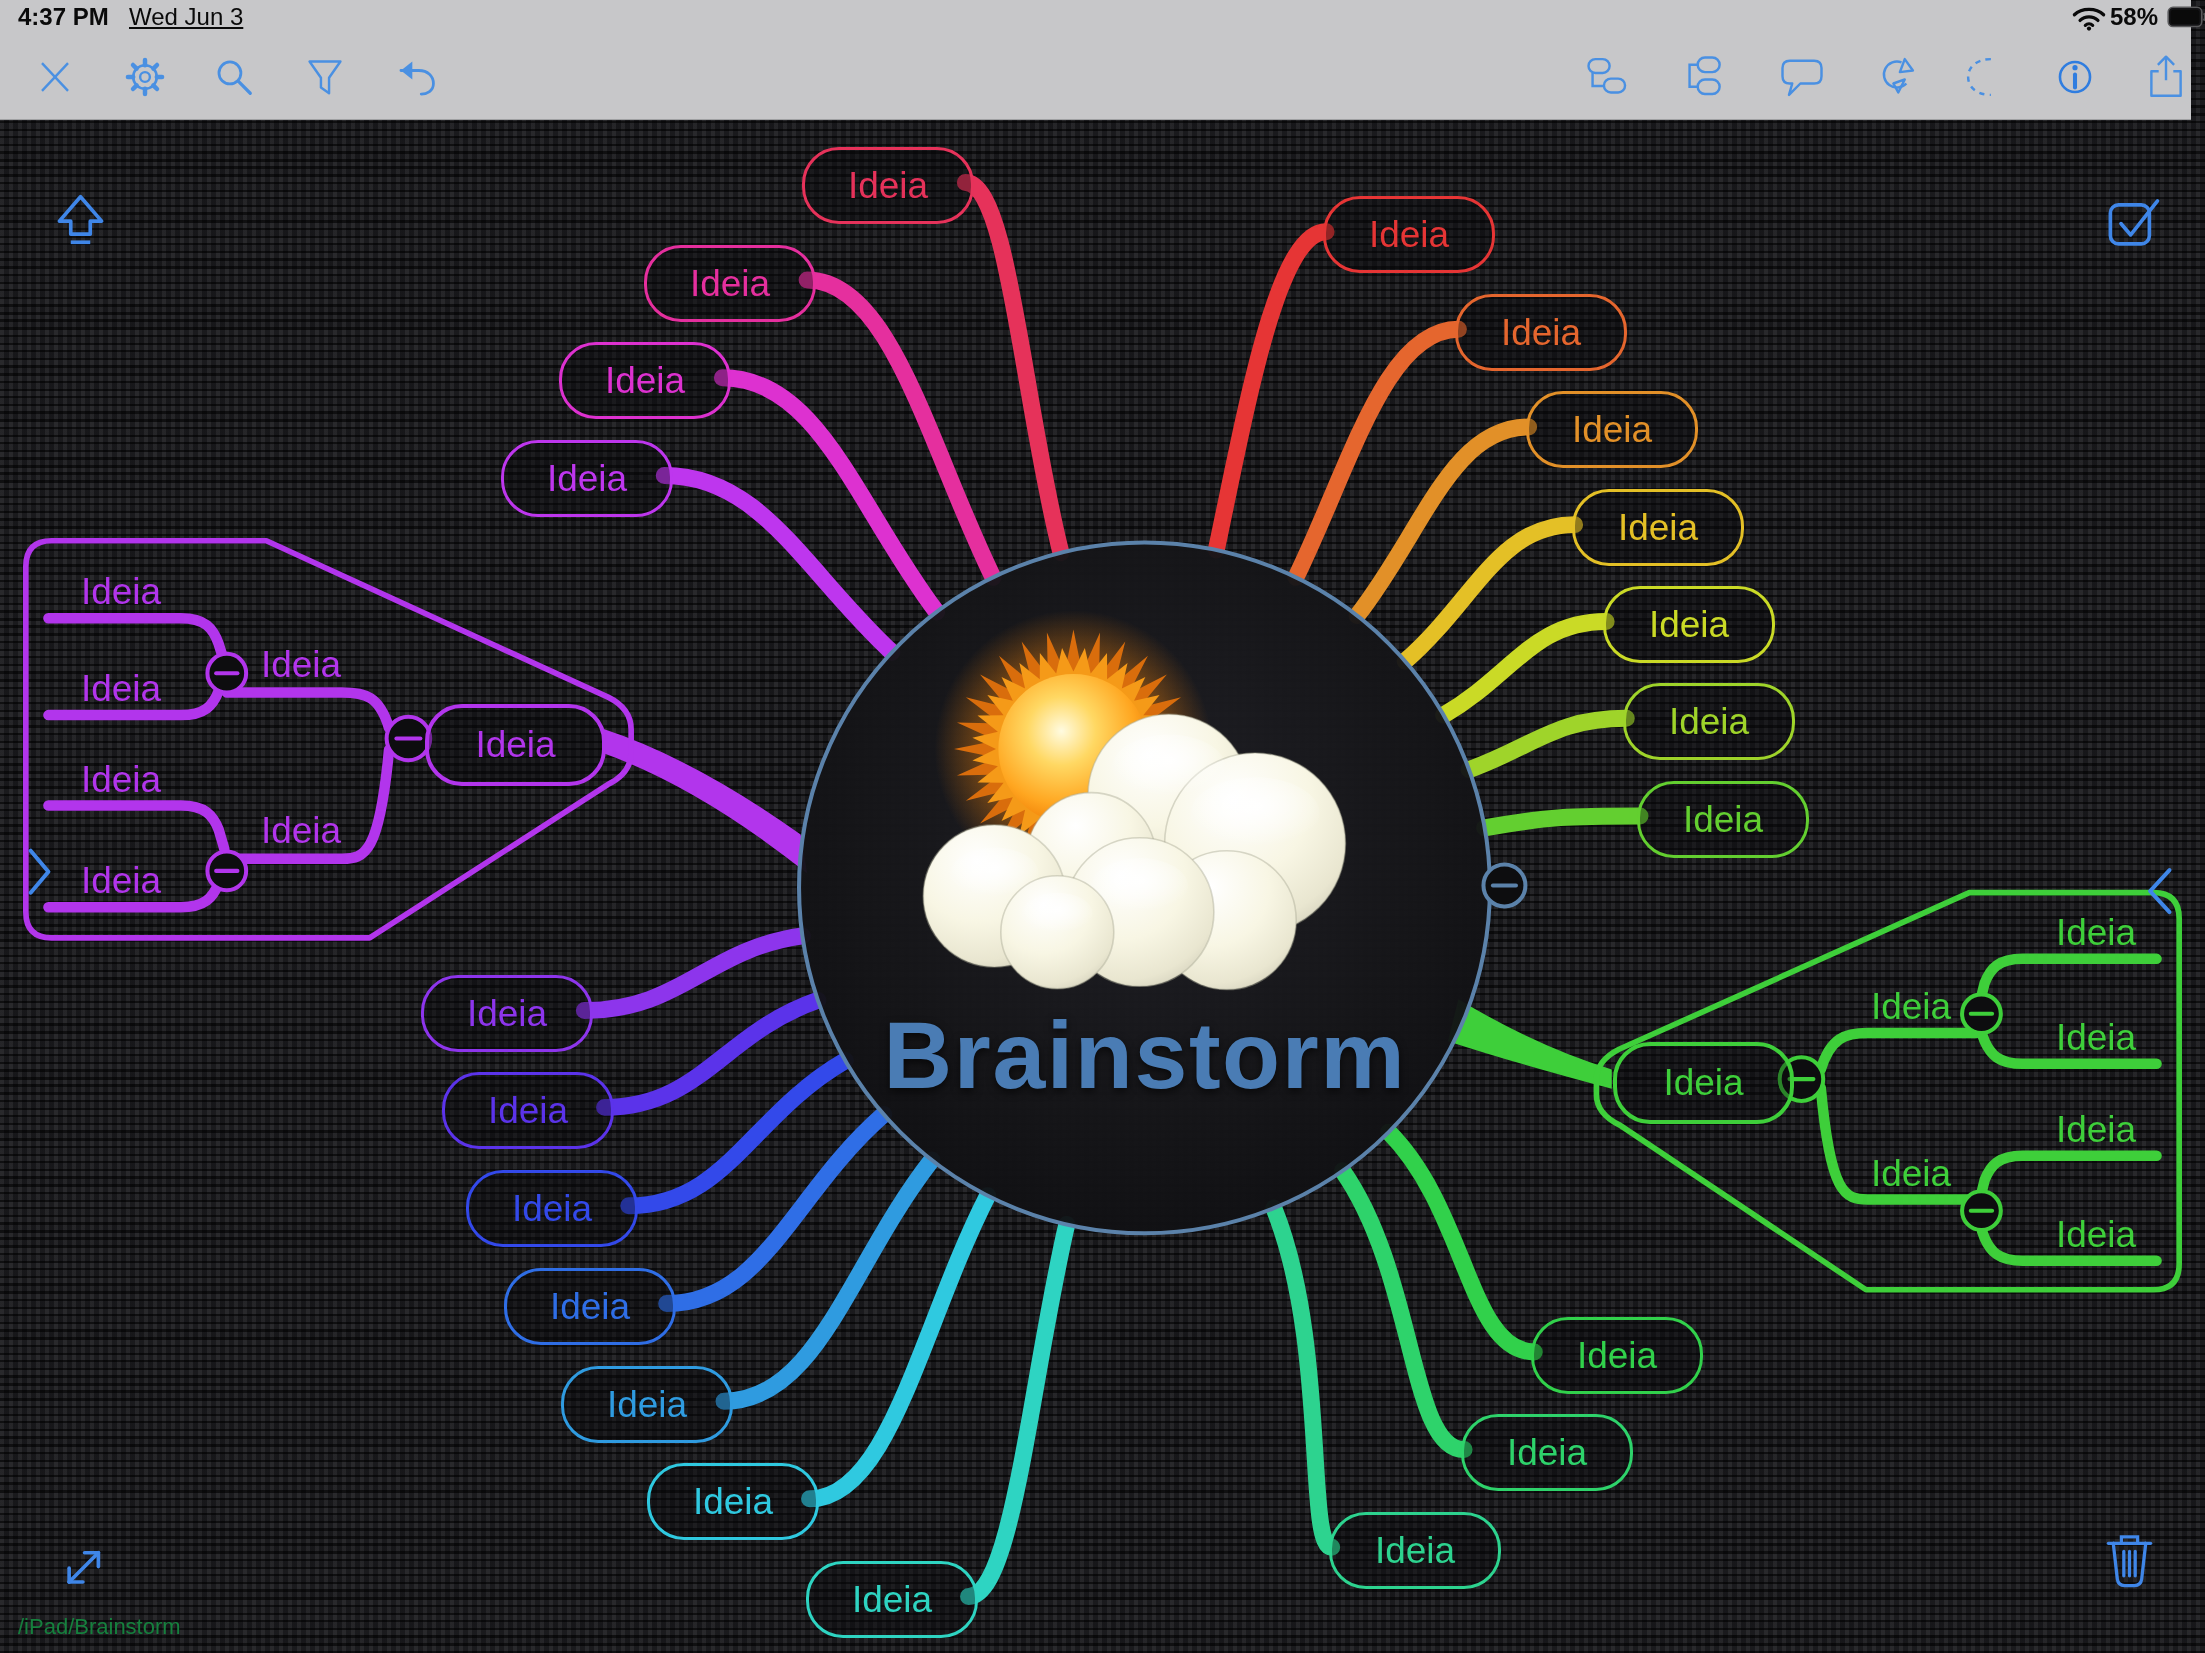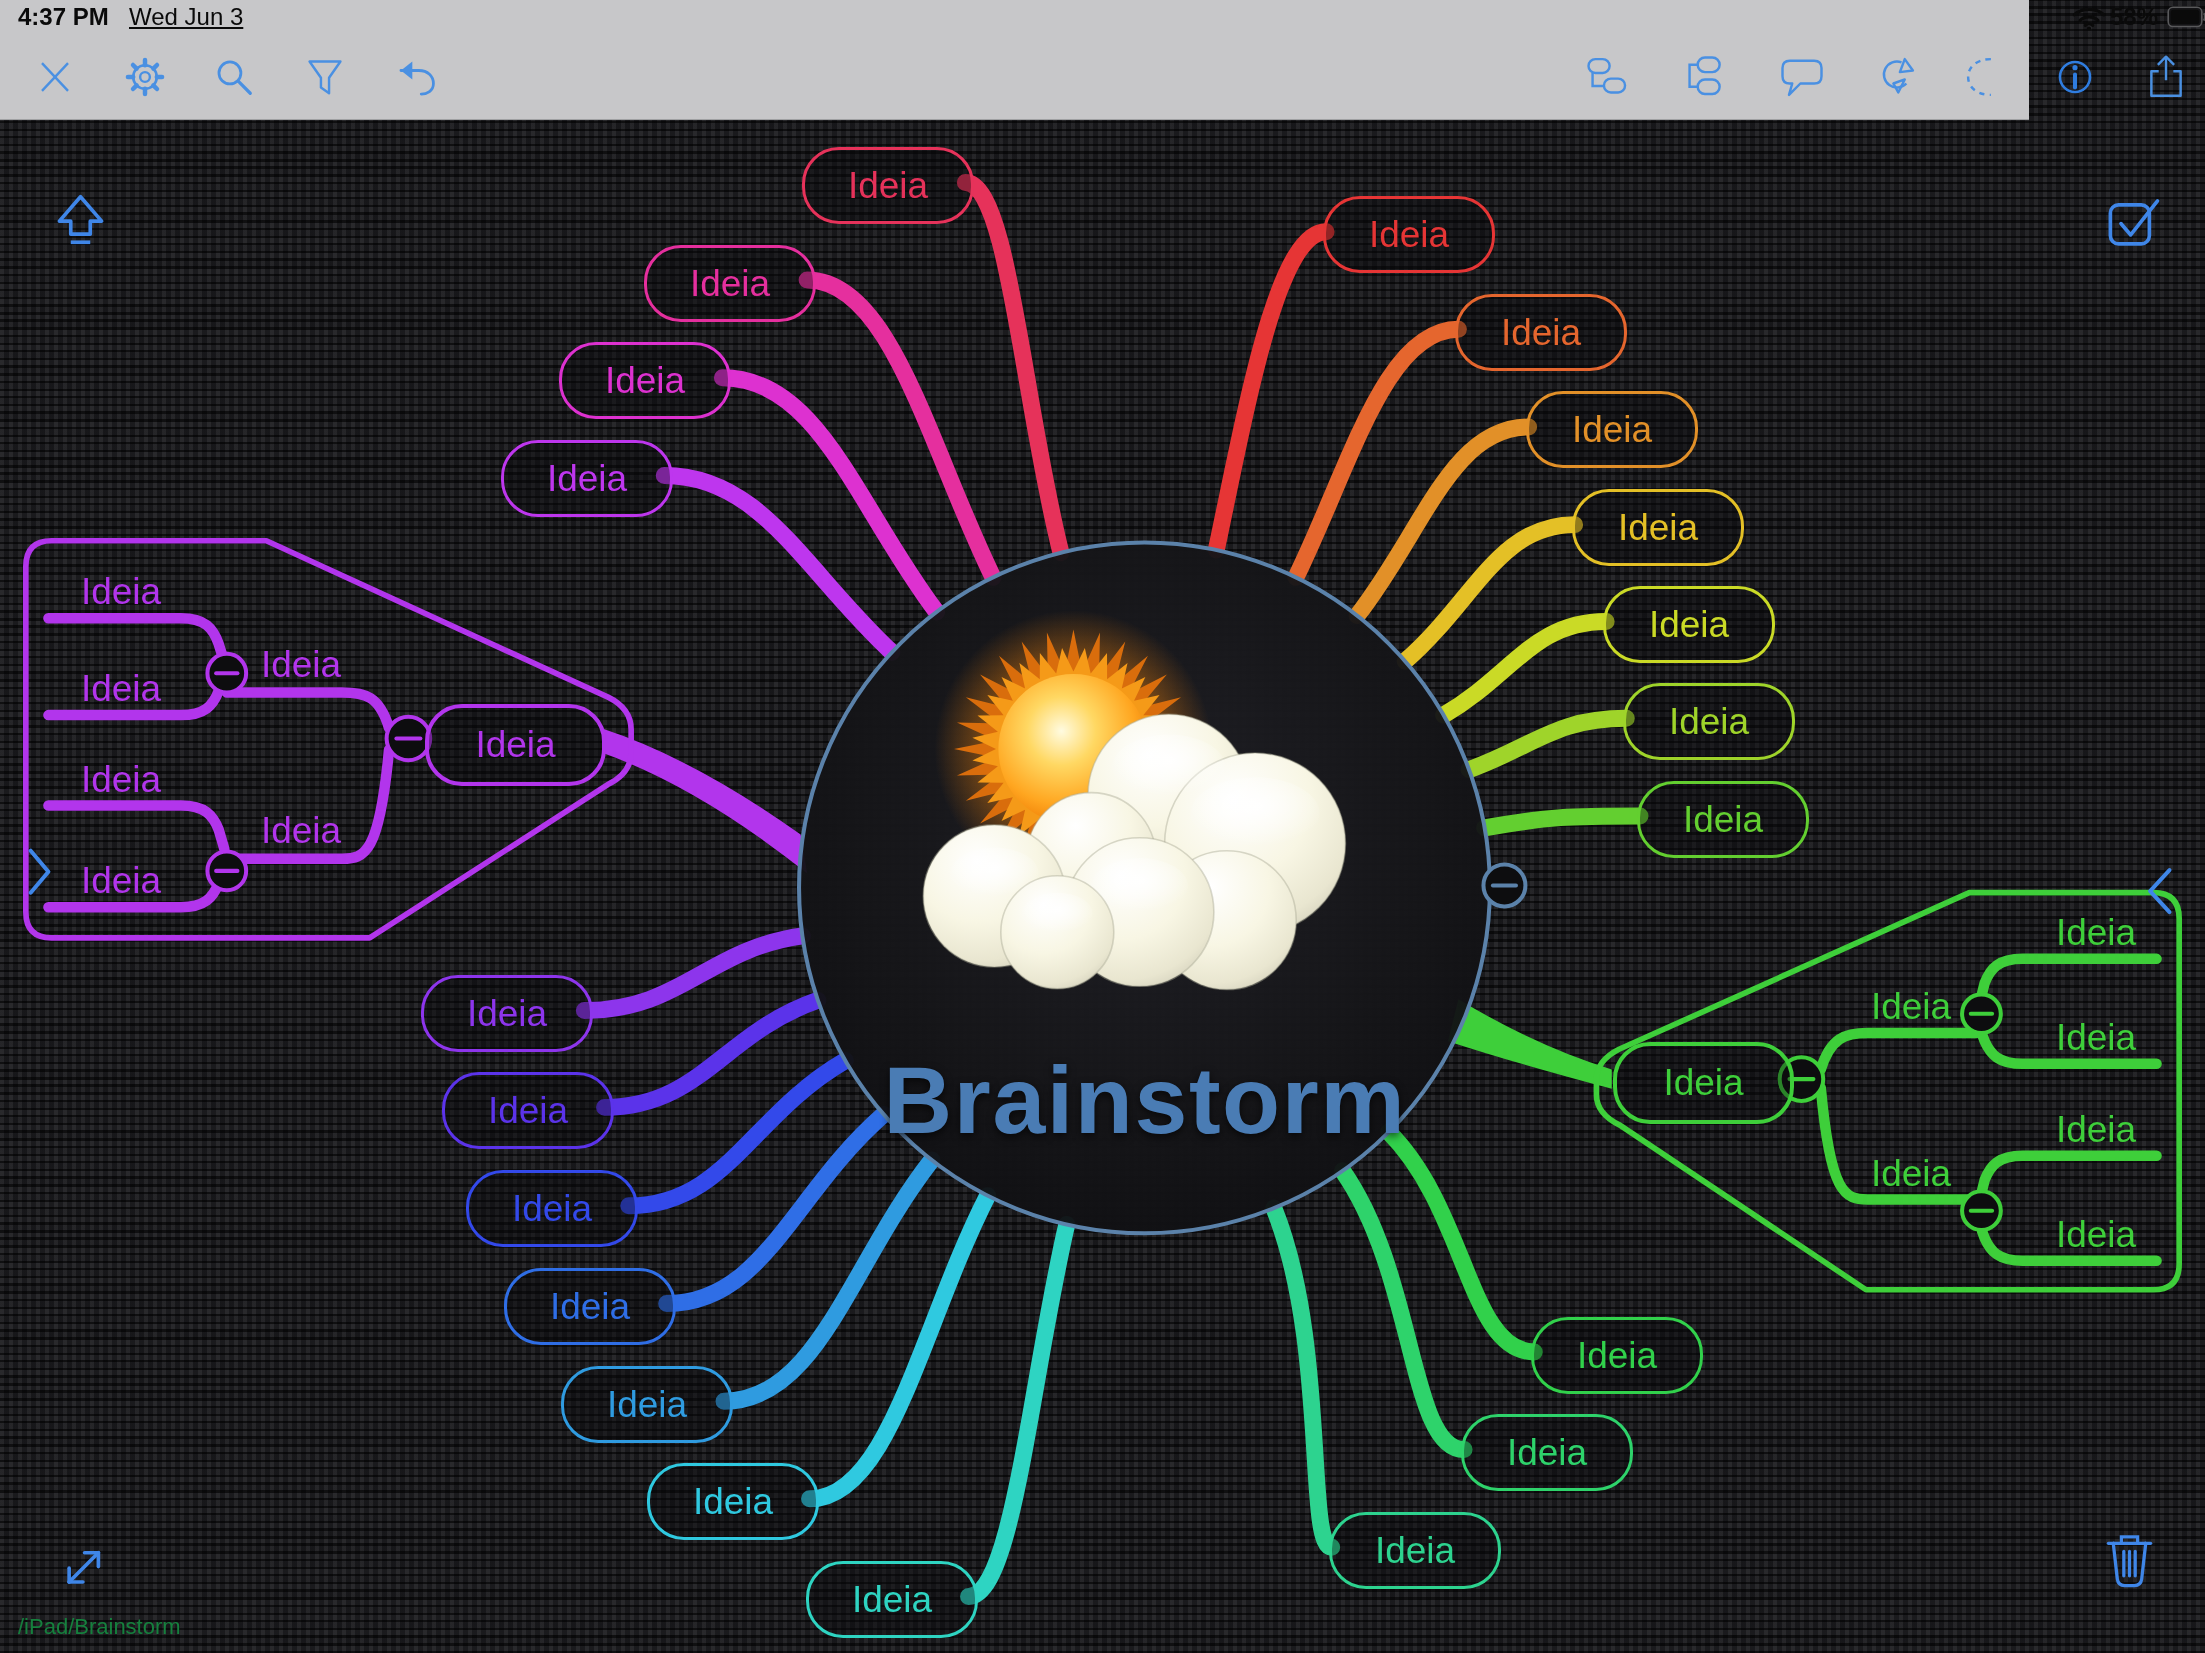--- a/index.html
+++ b/index.html
@@ -23,28 +23,28 @@
     border-style:solid;border-radius:37px;background:rgba(10,10,13,.38);
     font-size:37px;white-space:nowrap;pointer-events:auto;
   }
   .floating-label{
     position:absolute;transform:translate(-50%,-50%);
     font-size:37px;white-space:nowrap;pointer-events:auto;
   }
   #center-title{
     position:absolute;left:1145px;top:1055px;transform:translate(-50%,-50%);
     font-size:95px;font-weight:bold;color:#4a7cb4;letter-spacing:1.6px;
-    text-shadow:0 3.2px 8px rgba(0,0,0,.65);z-index:3;white-space:nowrap;margin-top:45px;
+    text-shadow:0 3.2px 8px rgba(0,0,0,.65);z-index:3;white-space:nowrap;
   }
   #file-path{
     position:absolute;left:18px;top:1614px;font-size:22px;color:#15803d;z-index:3;
   }
   
   #topbar{
-    position:absolute;left:0;top:0;width:2029px;height:119px;background:#c7c7c9;
+    position:absolute;left:0;top:0;width:2191px;height:119px;background:#c7c7c9;
     border-bottom:1.6px solid #9fa0a2;z-index:10;
   }
   .status-text{position:absolute;top:3.2px;font-size:24px;color:#0a0a0a;line-height:27.4px;}
   .tool-icon{position:absolute;top:51px;width:52px;height:52px;}
   .corner-icon{position:absolute;z-index:4;width:65px;height:65px;}
   svg{display:block;}
 </style>
 </head>
 <body>
 

